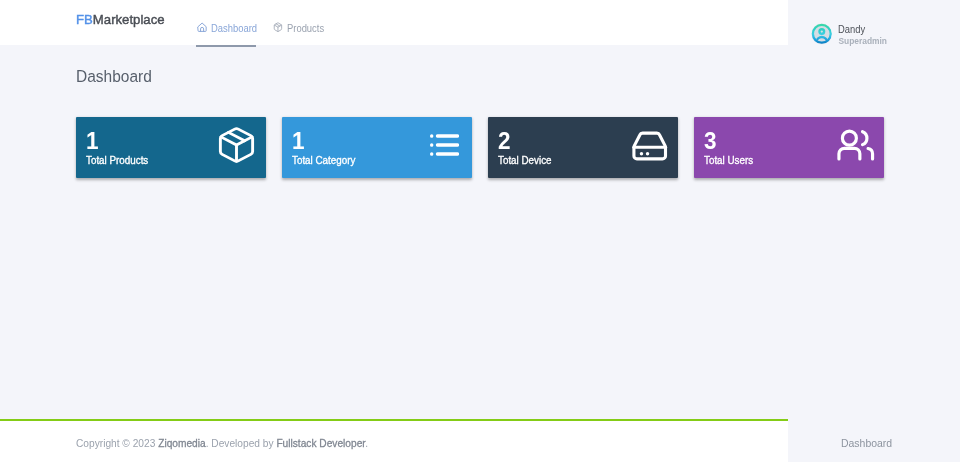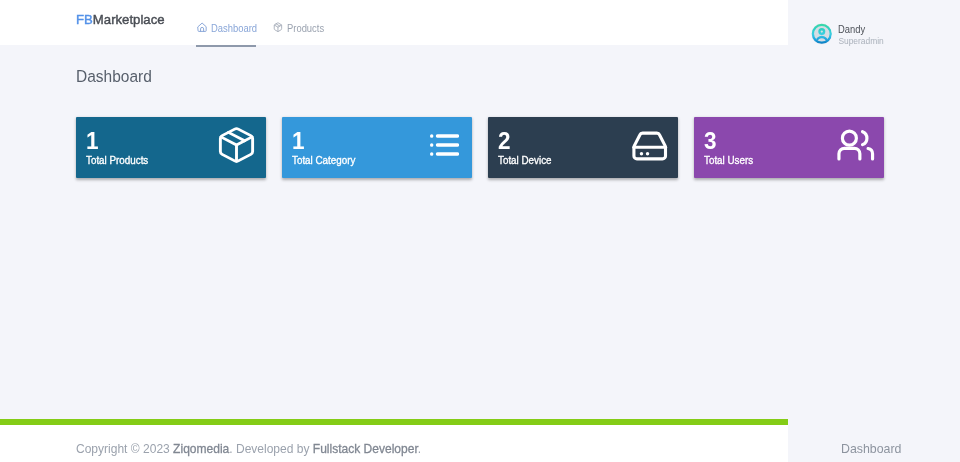--- a/index.html
+++ b/index.html
@@ -50,21 +50,21 @@
     border-top:3.4px solid currentColor; margin-left:0.3px; position:relative; top:1.4px;
   }
   .nav-item.has-caret { padding-right:8.4px; }
 
   .user {
     position:absolute; left:810.5px; top:15px; height:45px; width:80px;
   }
   .avatar { width:21.6px;height:21.6px;border-radius:50%; display:block; position:absolute; left:0.2px; top:8.1px; }
   .user-text { line-height:1; position:absolute; left:27.9px; top:0; }
   .user-name { font-size:10.29px; color:#4c5057; position:absolute; top:9.5px; white-space:nowrap; transform:scaleX(0.911) translateZ(0); transform-origin:left top; }
-  .user-role { font-size:8.41px; color:#aab1bb; position:absolute; top:22.2px; white-space:nowrap; transform:scaleX(1.0) translateZ(0); transform-origin:left top; }
+  .user-role { font-size:8.41px; color:#aab1bb; position:absolute; top:22.2px; white-space:nowrap; transform:scaleX(1.0) translateZ(0); transform-origin:left top;font-weight:bold; }
 
   
   .main { flex:1 1 auto; background:#f4f5fa; position:static; }
   .page-title {
     margin:0; padding:0; position:absolute; left:75.6px; top:67.6px;
     font-size:17.1px; font-weight:400; color:#575f6b; line-height:1;
     transform:scaleX(0.906) translateZ(0); transform-origin:left top; -webkit-font-smoothing:antialiased;
   }
 
   .cards { position:absolute; left:76px; top:117px; display:flex; gap:16px; }
@@ -84,23 +84,23 @@
   .c3 .ic { right:10.2px; margin-top:-1.5px; }
   .c4 .ic { right:9.2px; margin-top:-2.4px; }
   .c1 { background:#14678d; }
   .c2 { background:#3498db; }
   .c3 { background:#2c3e50; }
   .c4 { background:#8b48ad; }
 
   
   .footer {
     flex:0 0 43px; height:43px; background:#ffffff;
-    border-top:6px solid #84cc16;
+    border-top:2px solid #84cc16;
     display:flex; align-items:center; position:relative;
-    font-size:13px; color:#9ba2ad;
+    font-size:11px; color:#9ba2ad;
   }
   .footer-left { position:absolute; left:76px; top:16.5px; line-height:1; transform:scaleX(0.925) translateZ(0); transform-origin:left top; }
   .footer-left b { color:#808792; font-weight:400; -webkit-text-stroke:0.3px currentColor; }
   .footer-right { position:absolute; left:841px; top:16.5px; line-height:1; color:#8d949f; transform:scaleX(0.95) translateZ(0); transform-origin:left top; }
 </style>
 </head>
 <body>
 
 <div class="app">
 

